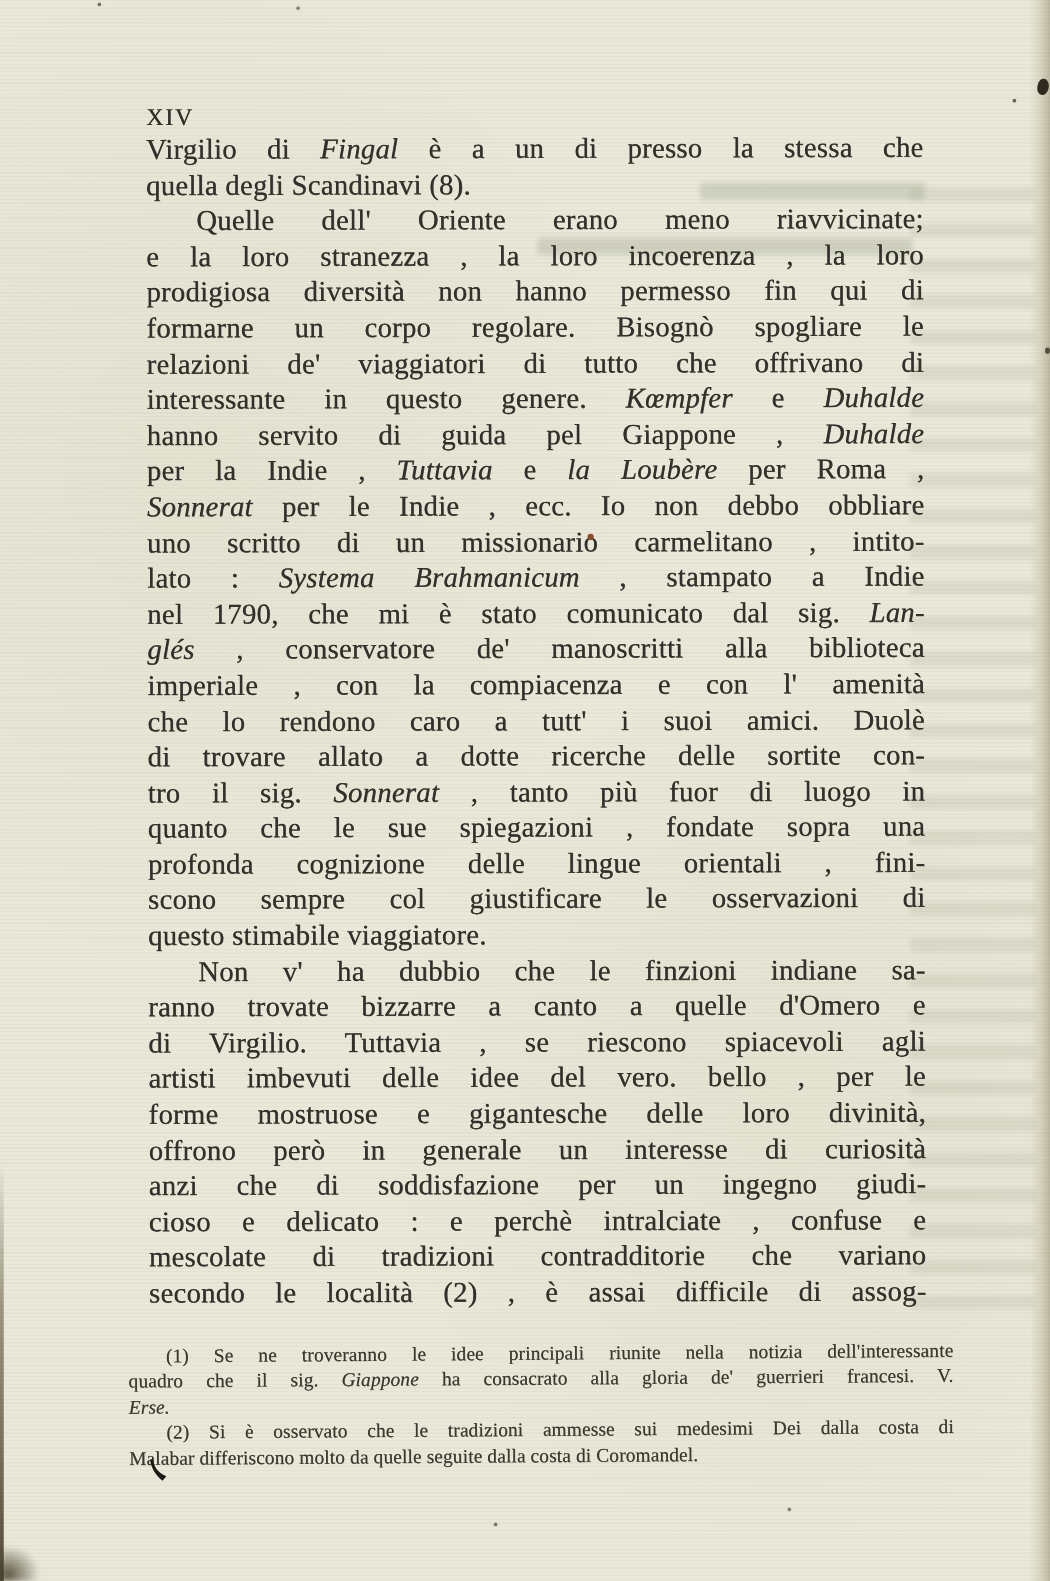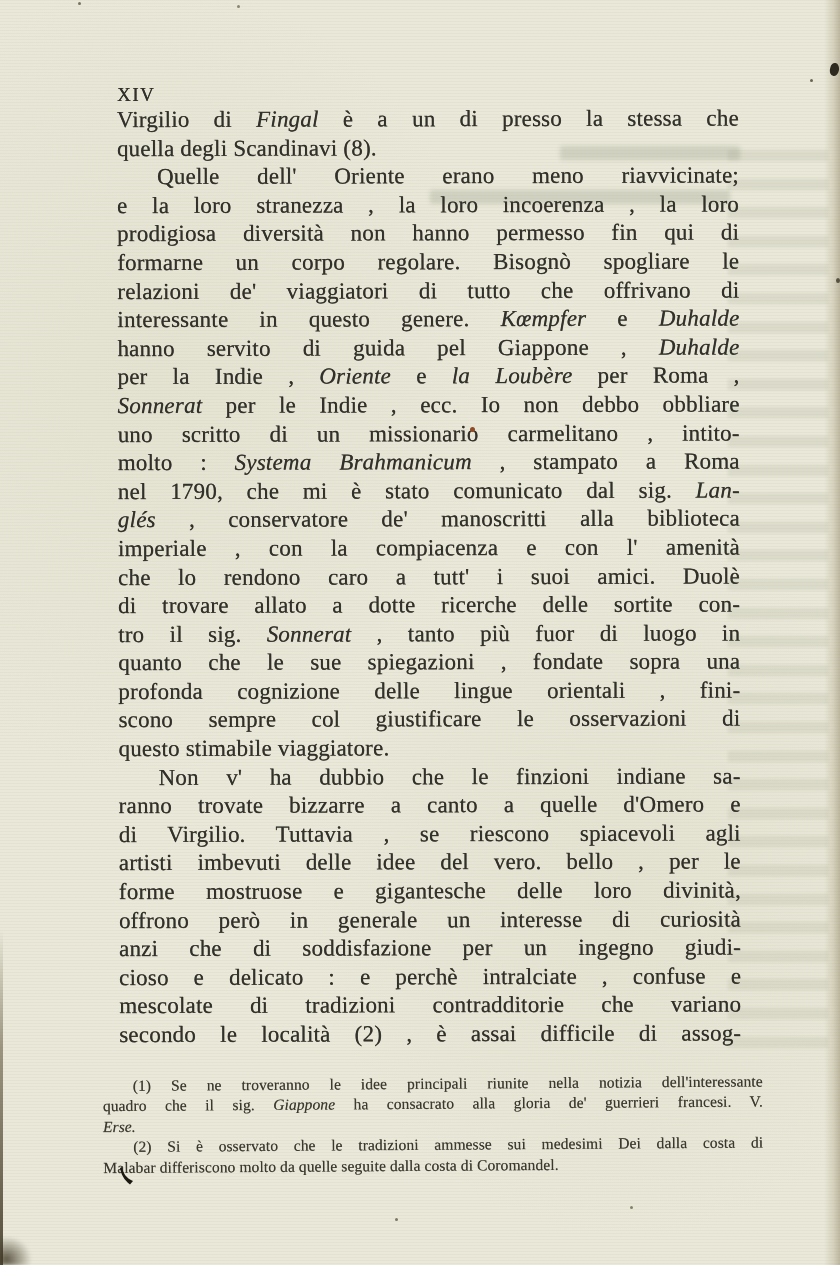--- a/index.html
+++ b/index.html
@@ -82,24 +82,24 @@
   <div class="bodytext" id="bodyText">
       <div class="line"><span>Virgilio di </span><span class="it">Fingal</span><span> è a un di presso la stessa che</span></div>
       <div class="line nj"><span>quella degli Scandinavi (8).</span></div>
       <div class="line ind"><span>Quelle dell' Oriente erano meno riavvicinate;</span></div>
       <div class="line"><span>e la loro stranezza , la loro incoerenza , la loro</span></div>
       <div class="line"><span>prodigiosa diversità non hanno permesso fin qui di</span></div>
       <div class="line"><span>formarne un corpo regolare. Bisognò spogliare le</span></div>
       <div class="line"><span>relazioni de' viaggiatori di tutto che offrivano di</span></div>
       <div class="line"><span>interessante in questo genere. </span><span class="it">Kœmpfer</span><span> e </span><span class="it">Duhalde</span></div>
       <div class="line"><span>hanno servito di guida pel Giappone , </span><span class="it">Duhalde</span></div>
-      <div class="line"><span>per la Indie , </span><span class="it">Oriente</span><span> e </span><span class="it">la Loubère</span><span> per Roma ,</span></div>
+      <div class="line"><span>per la Indie , </span><span class="it">Tuttavia</span><span> e </span><span class="it">la Loubère</span><span> per Roma ,</span></div>
       <div class="line"><span class="it">Sonnerat</span><span> per le Indie , ecc. Io non debbo obbliare</span></div>
       <div class="line"><span>uno scritto di un missionario carmelitano , intito-</span></div>
-      <div class="line"><span>molto : </span><span class="it">Systema Brahmanicum</span><span> , stampato a Roma</span></div>
+      <div class="line"><span>lato : </span><span class="it">Systema Brahmanicum</span><span> , stampato a Indie</span></div>
       <div class="line"><span>nel 1790, che mi è stato comunicato dal sig. </span><span class="it">Lan-</span></div>
       <div class="line"><span class="it">glés</span><span> , conservatore de' manoscritti alla biblioteca</span></div>
       <div class="line"><span>imperiale , con la compiacenza e con l' amenità</span></div>
       <div class="line"><span>che lo rendono caro a tutt' i suoi amici. Duolè</span></div>
       <div class="line"><span>di trovare allato a dotte ricerche delle sortite con-</span></div>
       <div class="line"><span>tro il sig. </span><span class="it">Sonnerat</span><span> , tanto più fuor di luogo in</span></div>
       <div class="line"><span>quanto che le sue spiegazioni , fondate sopra una</span></div>
       <div class="line"><span>profonda cognizione delle lingue orientali , fini-</span></div>
       <div class="line"><span>scono sempre col giustificare le osservazioni di</span></div>
       <div class="line nj"><span>questo stimabile viaggiatore.</span></div>

